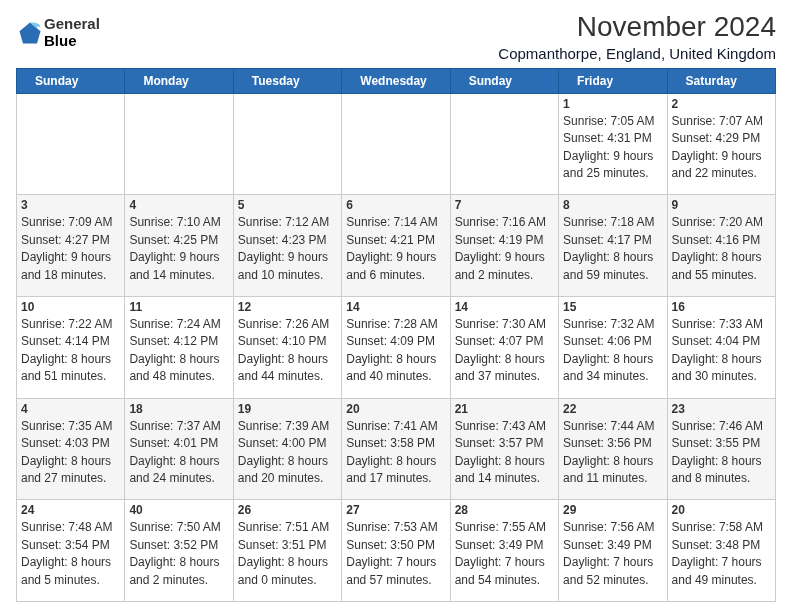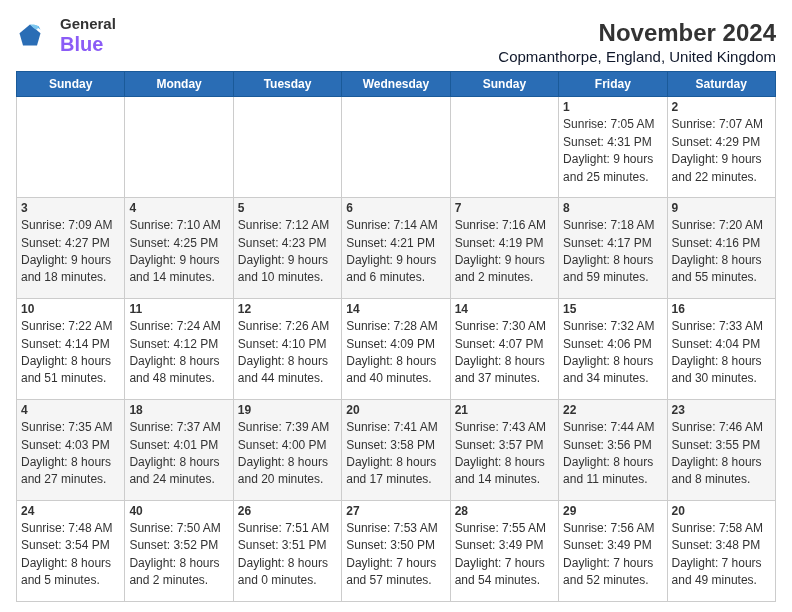--- a/index.html
+++ b/index.html
@@ -19,71 +19,70 @@
     }
     .header {
       display: flex;
       align-items: flex-start;
       justify-content: space-between;
       margin-bottom: 6px;
     }
     .logo {
       display: flex;
       align-items: center;
-      gap: 16px;
+      gap: 0;
       margin-top: 4px;
     }
     .logo-text {
       display: flex;
       flex-direction: column;
       line-height: 1.1;
     }
     .logo-general {
       font-size: 15px;
       font-weight: bold;
       color: #333;
     }
     .logo-blue {
-      font-size: 20px;
-      font-weight: bold;
-      color: #8b5cf6;
+      font-size: 15px;
+      font-weight: bold;
+      color: #000000;
     }
     .logo-icon {
       width: 28px;
       height: 28px;
     }
     .title-block {
       text-align: right;
     }
     .month-title {
-      font-size: 24px;
-      font-weight: bold;
+      font-size: 28px;
+      font-weight: normal;
       color: #333;
       line-height: 1.1;
-      margin-top: 8px;
     }
     .subtitle {
       font-size: 15px;
       color: #0f172a;
       margin-top: 2px;
     }
     .calendar {
       flex: 1;
       border: 1px solid #ccc;
       border-collapse: collapse;
       width: 100%;
       table-layout: fixed;
     }
     .calendar th {
       background: #2a6db5;
       color: #fff;
       font-size: 12px;
       font-weight: bold;
-      padding: 5px 8px;
-      text-align: center;
+      padding: 5px 18px;
+      text-align: left;
       border: 1px solid #1a5a99;
     }
     .calendar td {
       border: 1px solid #ccc;
       vertical-align: top;
       padding: 3px 4px;
       font-size: 9.5px;
       color: #333;
       background: #fff;
       height: 88px;

